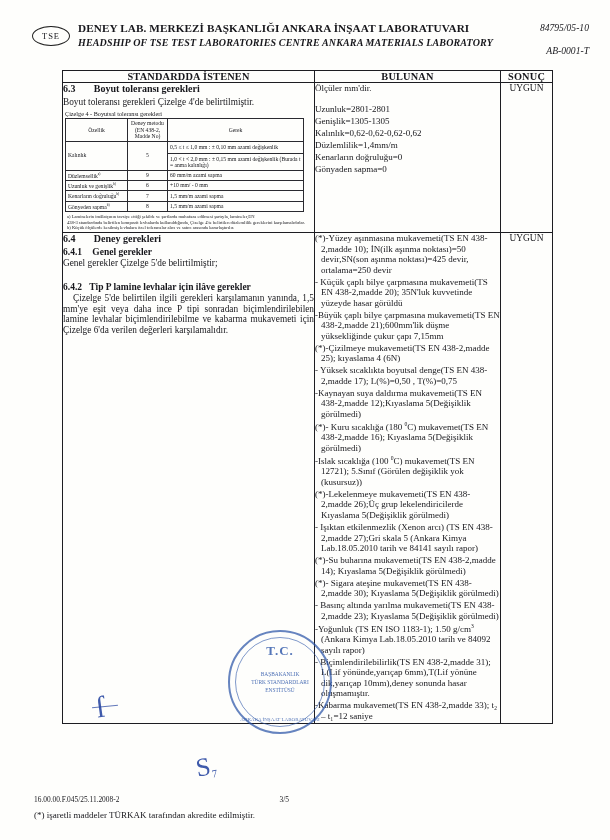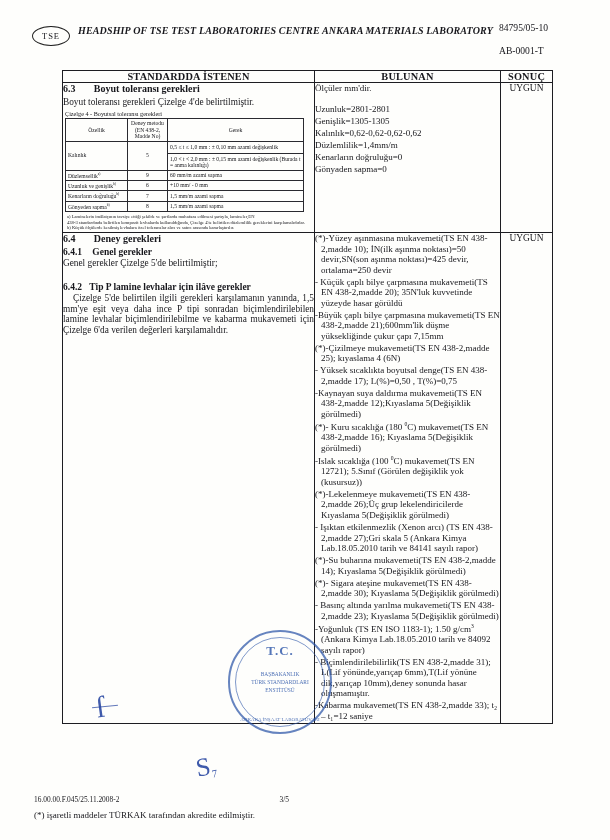--- a/index.html
+++ b/index.html
@@ -45,22 +45,23 @@
     white-space:nowrap;
   }
   .hdr-line2 {
     font-size:10px; font-style:italic; font-weight:bold;
     letter-spacing:.15px;
     margin-top:3px;
     white-space:nowrap;
   }
   .hdr-right {
     flex:0 0 96px;
-    text-align:left;
+    text-align:right;
     font-size:9.6px;
+    font-style:italic;
     padding-left:6px;
   }
   .hdr-right div + div { margin-top:12px; }
   .title-row {
     margin-top:8px;
     text-align:center;
     font-size:13.5px;
     font-weight:bold;
     letter-spacing:.3px;
   }
@@ -192,20 +193,21 @@
 <body>
 
 <div class="page">
 
   <div class="hdr">
     <div class="hdr-row">
       <div class="tse-logo">
         <div class="oval">TSE</div>
       </div>
       <div class="hdr-text">
+        <div class="hdr-line1">DENEY LAB. MERKEZİ BAŞKANLIĞI ANKARA İNŞAAT LABORATUVARI</div>
         <div class="hdr-line2">HEADSHIP OF TSE TEST LABORATORIES CENTRE  ANKARA MATERIALS  LABORATORY</div>
       </div>
       <div class="hdr-right">
         <div>84795/05-10</div>
         <div>AB-0001-T</div>
       </div>
     </div>
   </div>
 
   <table class="main">

